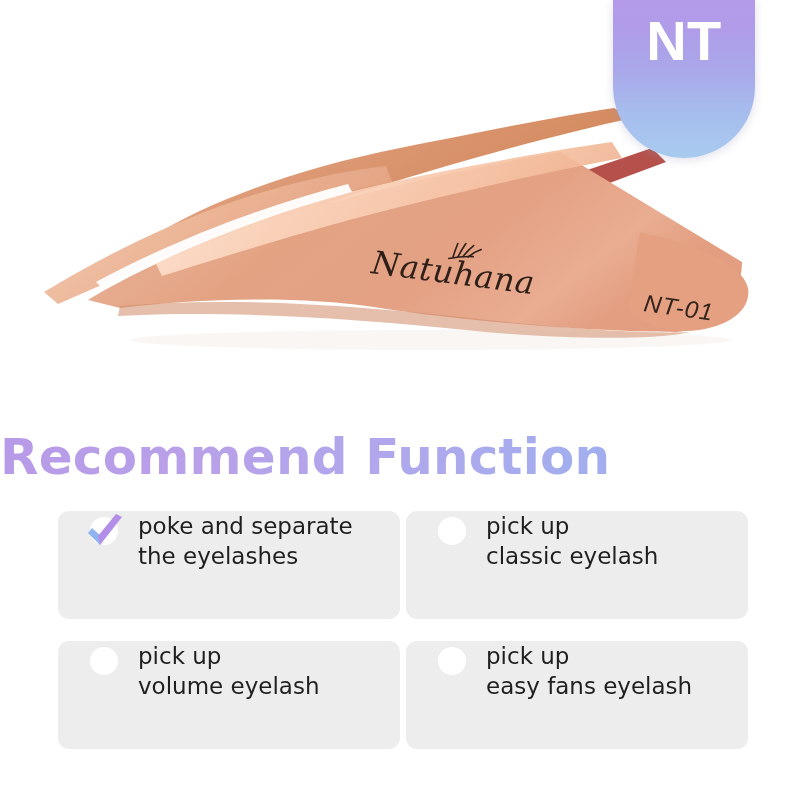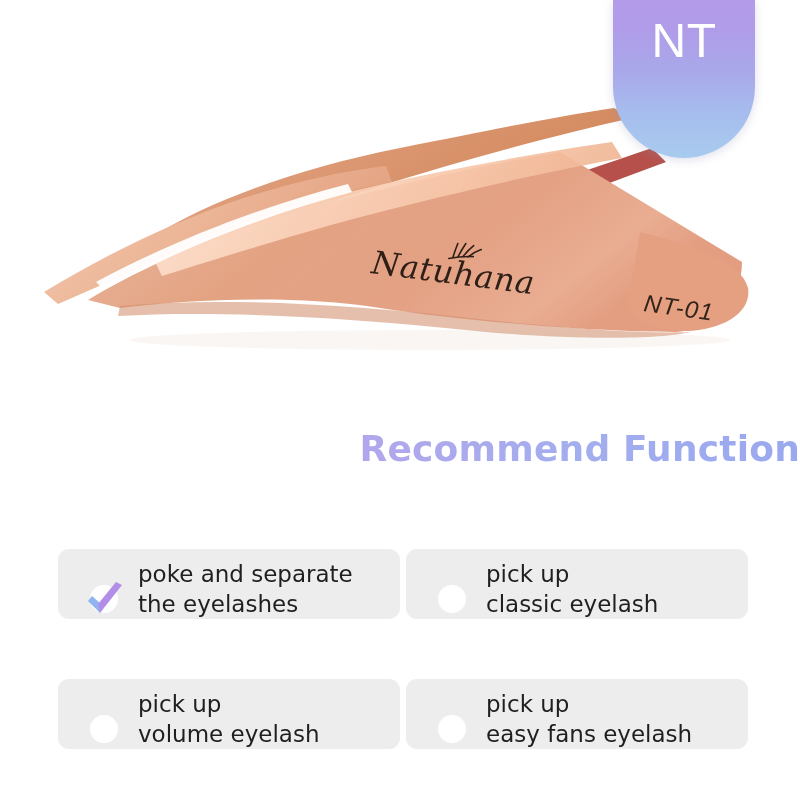--- a/index.html
+++ b/index.html
@@ -82,36 +82,36 @@
     display: flex;
     flex-direction: column;
     align-items: center;
     justify-content: flex-start;
     padding-top: 14px;
     box-sizing: border-box;
   }
   #model-badge .badge-line {
     color: #ffffff;
     font-family: "Liberation Sans", sans-serif;
-    font-weight: normal;
-    font-size: 48px;
+    font-weight: bold;
+    font-size: 56px;
     line-height: 54px;
     letter-spacing: 0.5px;
   }
 
   
   #section-title {
     position: absolute;
     left: 0;
     top: 428px;
     width: 800px;
-    text-align: right;
+    text-align: left;
     font-family: "DejaVu Sans", sans-serif;
     font-weight: bold;
-    font-size: 36px;
+    font-size: 50px;
     letter-spacing: 0.2px;
     background: linear-gradient(90deg, #b79ae8 0%, #b9a0e9 22%, #b0a7ec 48%, #a3aeee 72%, #9aa8ef 100%);
     -webkit-background-clip: text;
     background-clip: text;
     color: transparent;
     -webkit-text-fill-color: transparent;
   }
 
   
   #function-grid {
@@ -122,24 +122,23 @@
     display: grid;
     grid-template-columns: 342px 342px;
     grid-template-rows: 108px 108px;
     column-gap: 6px;
     row-gap: 22px;
   }
   .function-card {
     background: #ededed;
     border-radius: 11px;
     display: flex;
-    align-items: flex-end;
+    align-items: flex-start;
     padding-left: 26px;
     box-sizing: border-box;
-    margin-top: 38px;
   }
   .marker {
     flex: 0 0 auto;
     width: 40px;
     height: 40px;
     position: relative;
     margin-right: 14px;
   }
   .marker .dot {
     position: absolute;

